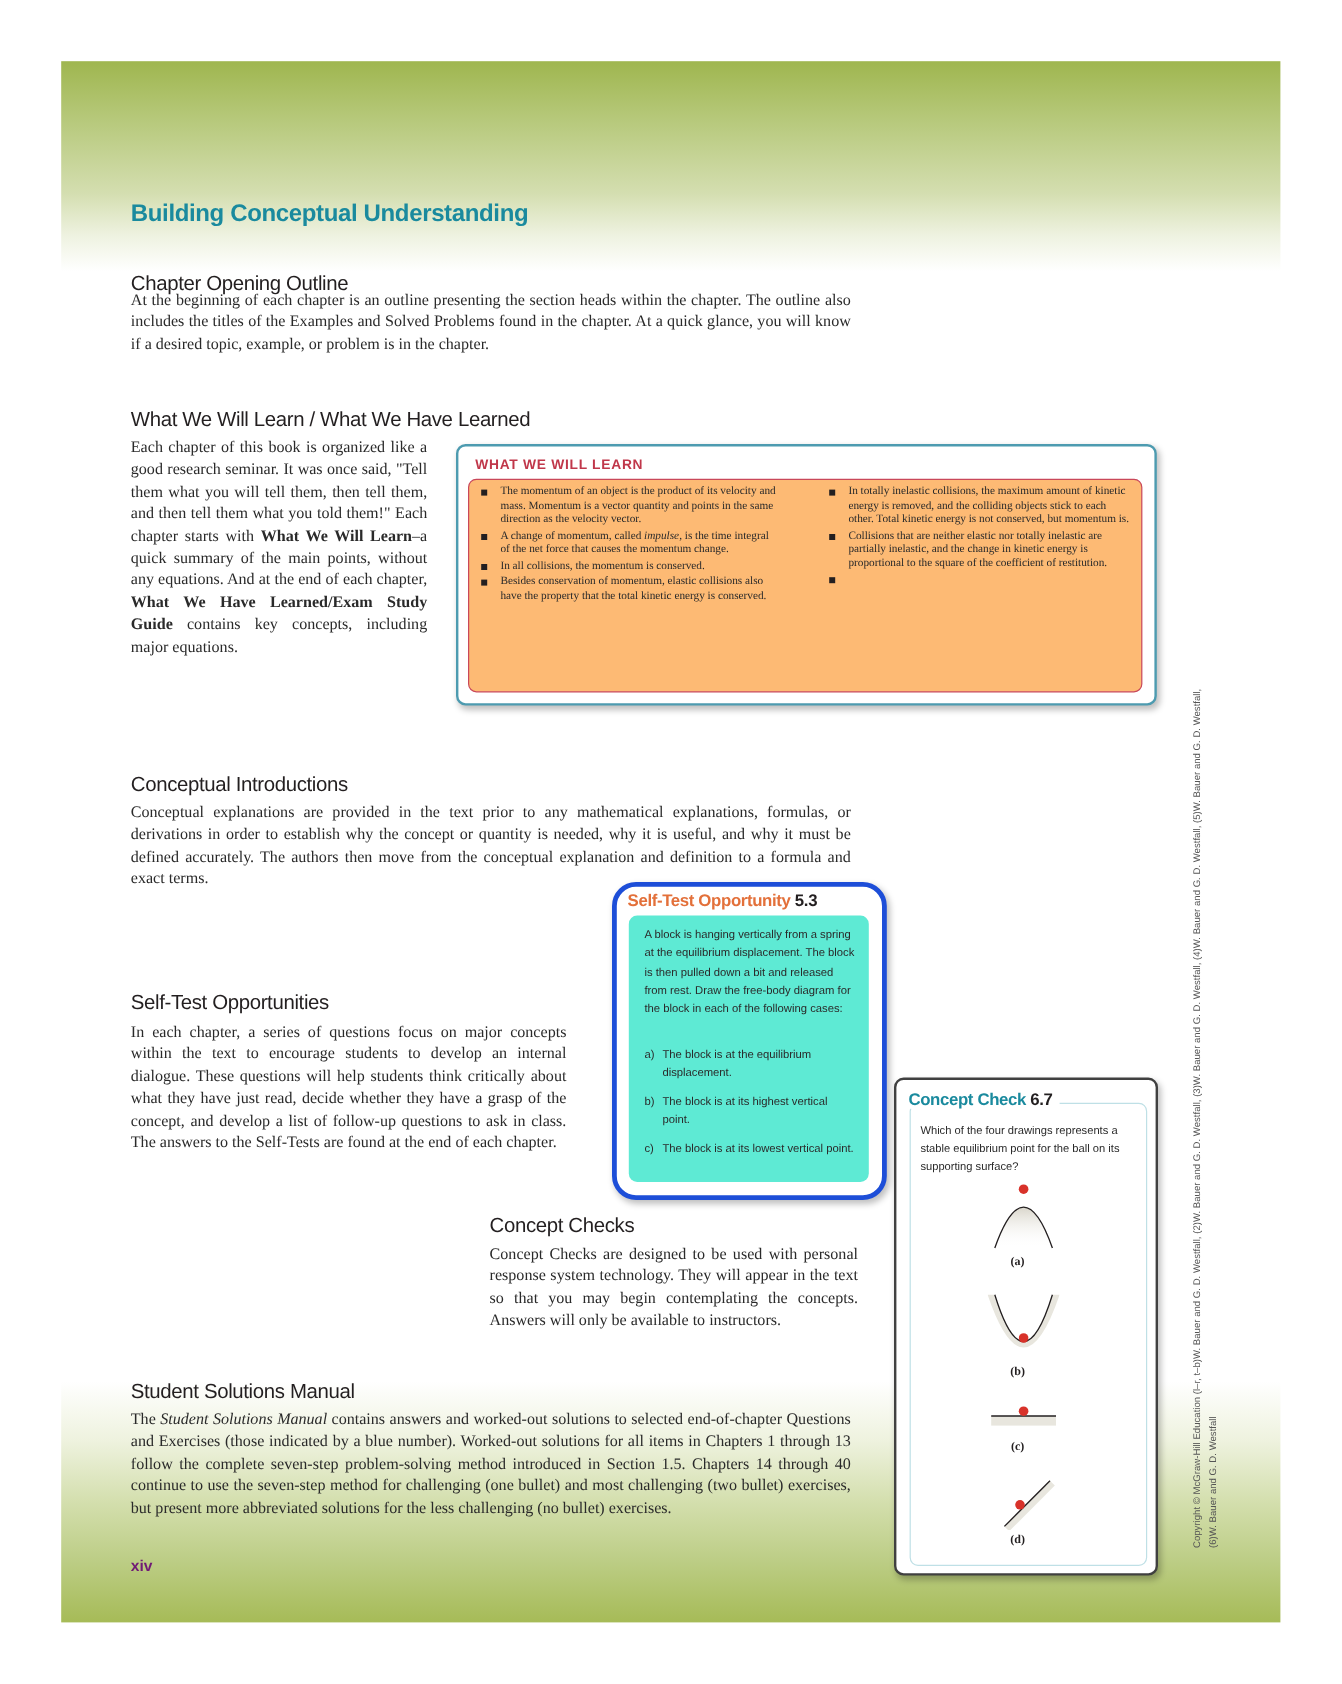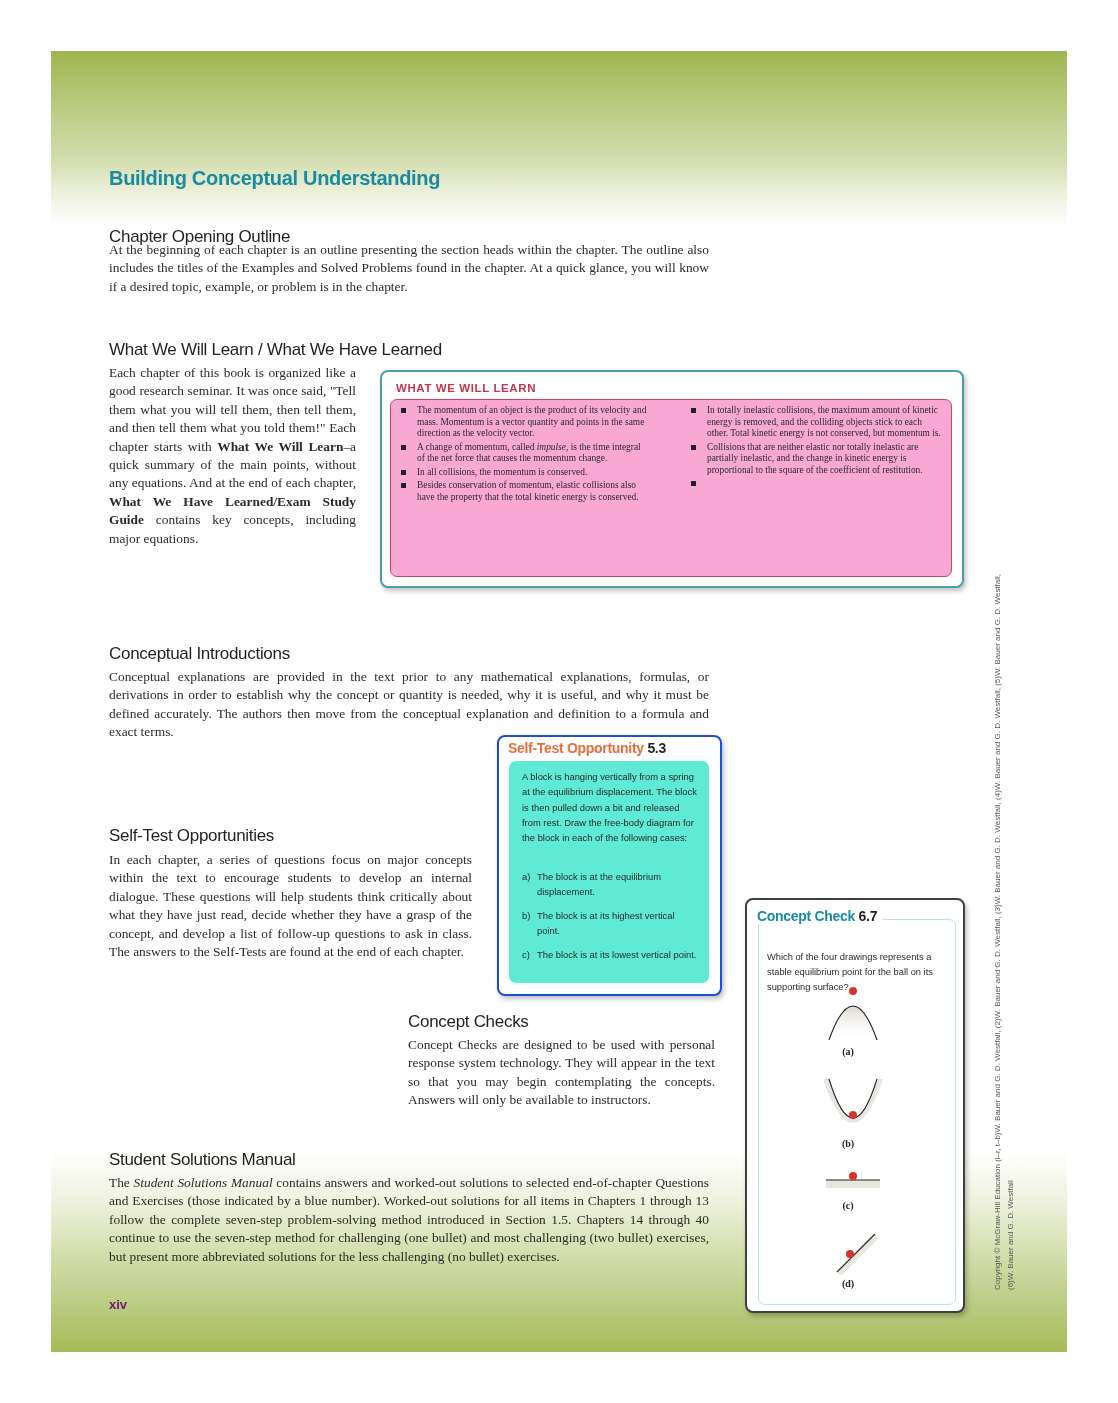--- a/index.html
+++ b/index.html
@@ -33,35 +33,35 @@
     position: absolute; left: 380px; top: 370px; width: 580px; height: 214px;
     background: #fff; border: 2px solid #4d9bb0; border-radius: 8px;
     box-shadow: 2px 3px 5px rgba(0,0,0,0.25);
   }
   .wwl-title {
     position: absolute; left: 14px; top: 10px; font-family: "Liberation Sans", sans-serif;
     font-weight: bold; font-size: 11.5px; color: #c0374a; letter-spacing: 0.6px;
   }
   .wwl-inner {
     position: absolute; left: 8px; top: 27px; width: 560px; height: 176px;
-    background: #f9a8d4; border: 1.5px solid #c9485a; border-radius: 7px;
+    background: #fdba74; border: 1.5px solid #c9485a; border-radius: 7px;
   }
   .wwl-col { position: absolute; top: 5px; margin: 0; padding: 0; list-style: none; }
   .wwl-col li {
     position: relative; padding-left: 18px; font-size: 9.4px; line-height: 11.5px;
     color: #2a2a2a; margin-bottom: 2px;
   }
   .wwl-col li .bul {
     position: absolute; left: 2px; top: 3px; width: 5px; height: 5px; background: #231f20;
   }
 
   
   .stbox {
-    position: absolute; left: 497px; top: 735px; width: 221px; height: 257px;
-    background: #fff; border: 2px solid #1d4ed8; border-radius: 8px;
+    position: absolute; left: 510px; top: 735px; width: 221px; height: 257px;
+    background: #fff; border: 4px solid #1d4ed8; border-radius: 20px;
     box-shadow: 2px 3px 5px rgba(0,0,0,0.25);
   }
   .stbox-title {
     position: absolute; left: 9px; top: 3px; font-family: "Liberation Sans", sans-serif;
     font-weight: bold; font-size: 14px; color: #e3703a; letter-spacing: -0.3px; white-space: nowrap;
   }
   .stbox-title .num { color: #231f20; }
   .stbox-inner {
     position: absolute; left: 10px; top: 24px; width: 200px; height: 222px;
     background: #5eead4; border-radius: 7px;
@@ -87,21 +87,21 @@
     border: 1px solid #bfe0e6; border-radius: 7px;
   }
   .ccbox-title {
     position: absolute; left: 10px; top: 8px; padding-right: 6px; background: #fff;
     font-family: "Liberation Sans", sans-serif; font-weight: bold; font-size: 14px;
     color: #1a8a9e; letter-spacing: -0.3px; white-space: nowrap;
   }
   .ccbox-title .num { color: #231f20; }
   .ccbox-q {
     position: absolute; left: 20px; top: 35px; width: 180px;
-    font-family: "Liberation Sans", sans-serif; font-size: 9.3px; line-height: 14.8px; color: #2a2a2a; margin-top: 15px;
+    font-family: "Liberation Sans", sans-serif; font-size: 9.3px; line-height: 14.8px; color: #2a2a2a;
   }
   .fig { position: absolute; left: 0; width: 212px; }
   .fig svg { display: block; margin: 0 auto; }
   .fig-label {
     position: absolute; left: 0; width: 202px; text-align: center;
     font-family: "Liberation Serif", serif; font-weight: bold; font-size: 10px; color: #231f20;
   }
 
   .page-num {
     position: absolute; left: 109px; top: 1297px; font-family: "Liberation Sans", sans-serif;

